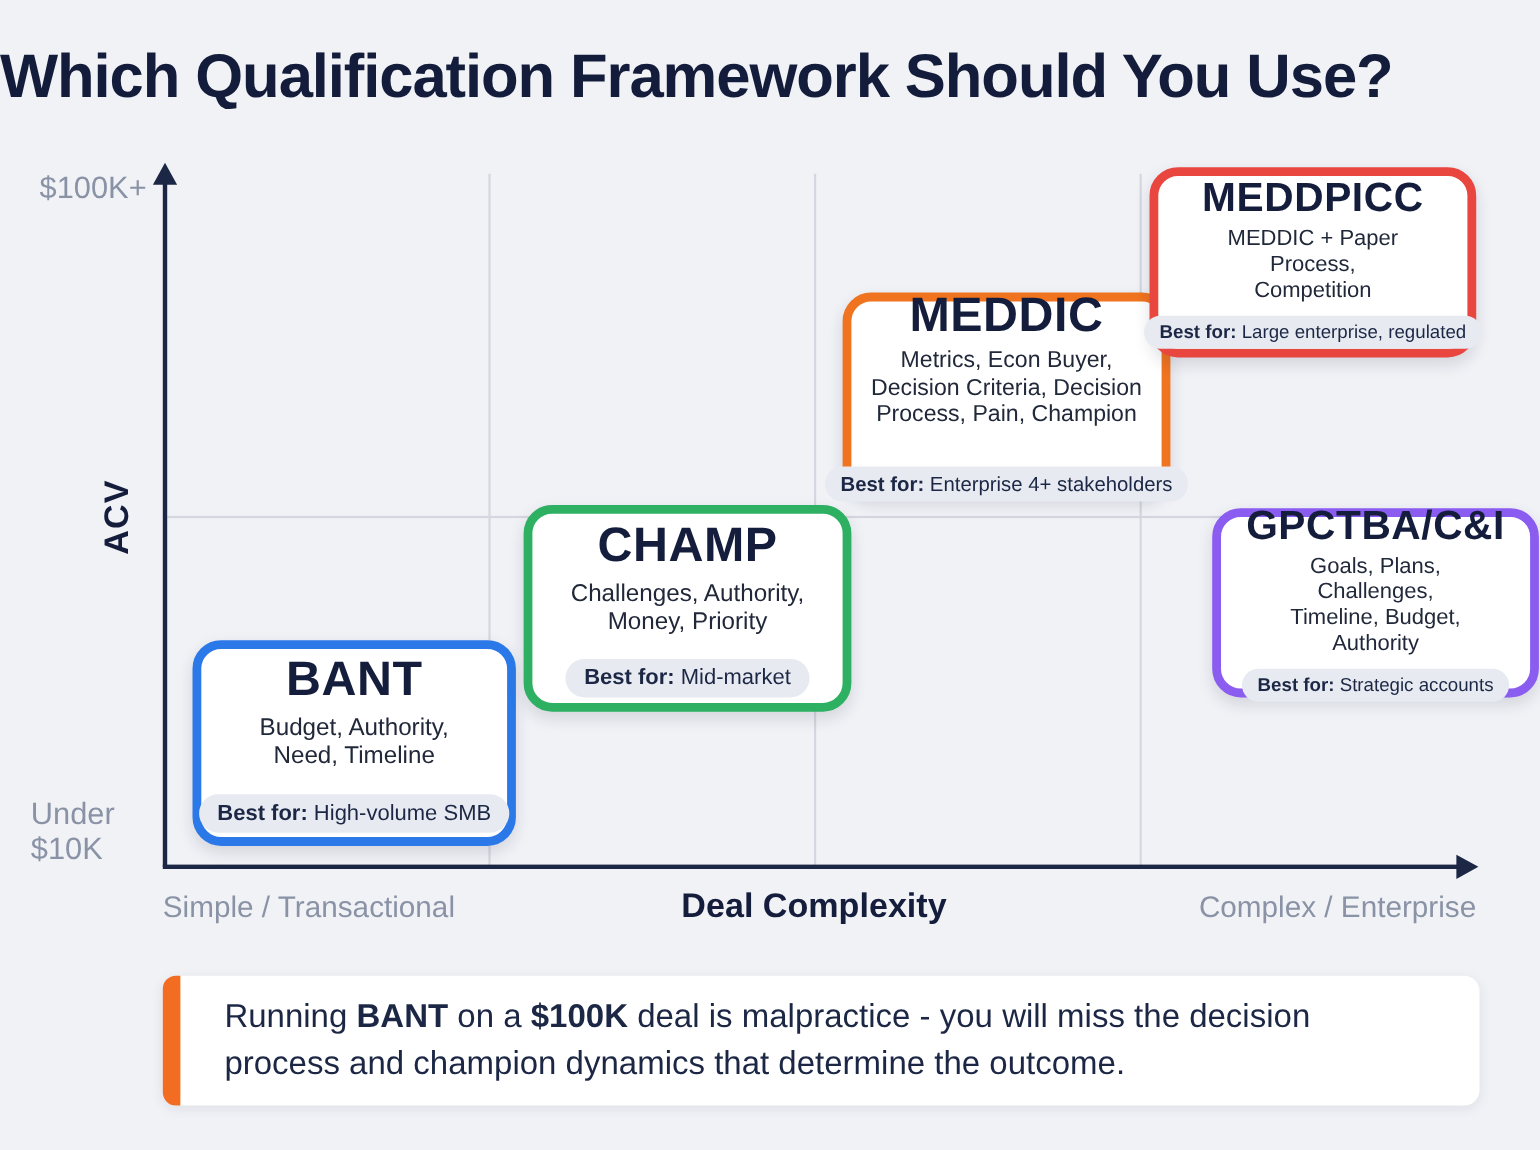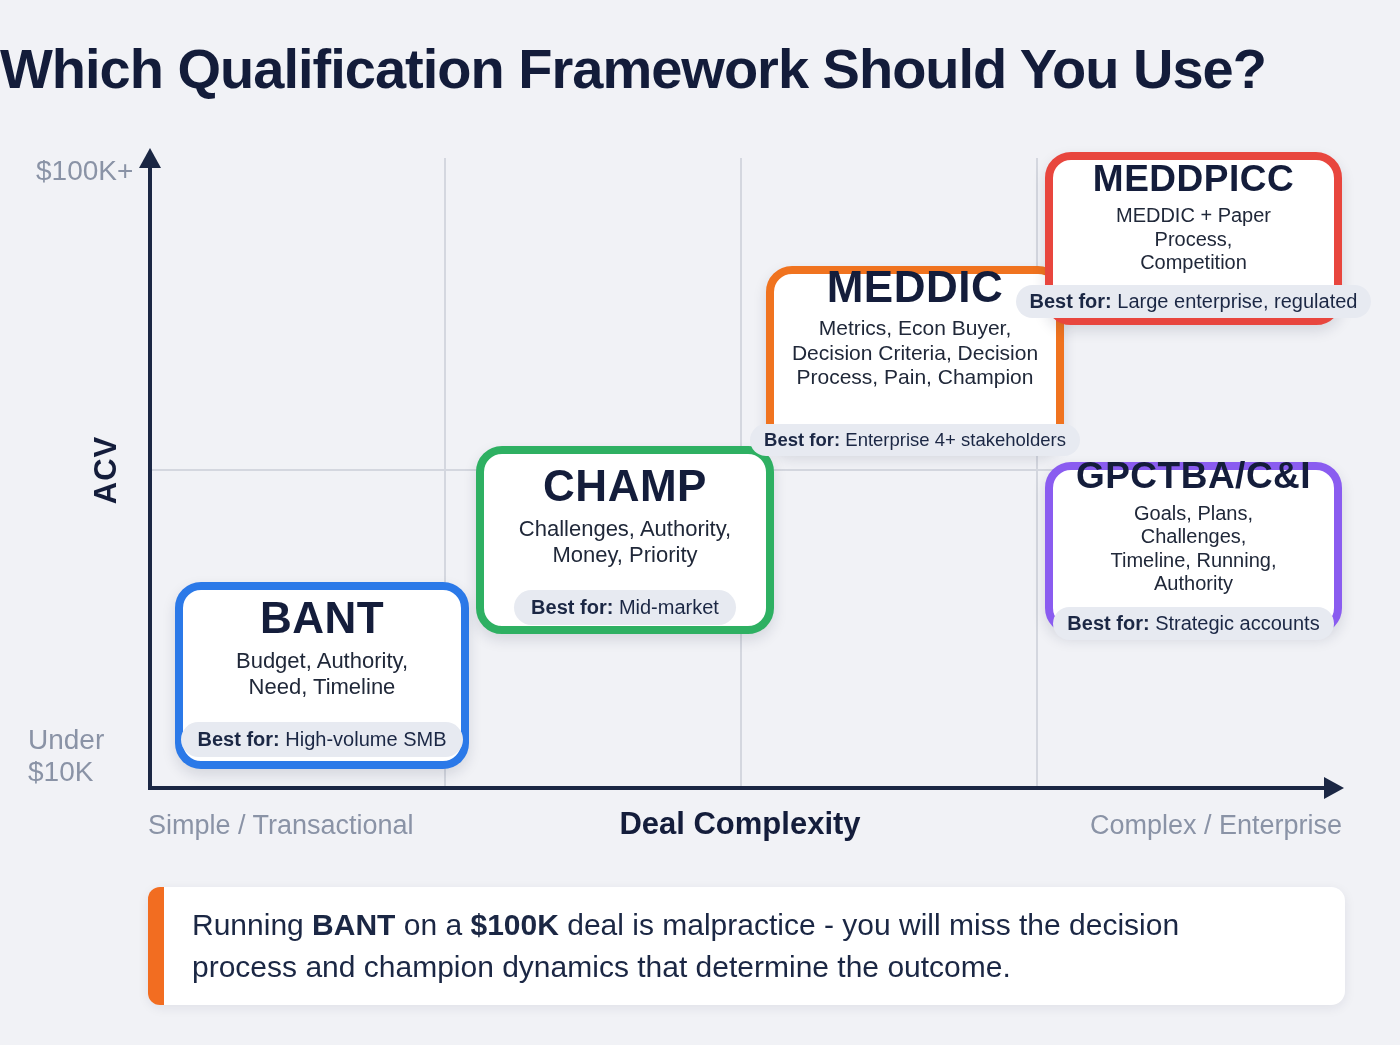--- a/index.html
+++ b/index.html
@@ -58,35 +58,35 @@
   .card .desc { color:#202839; }
   .card .pill {
     background:#e7eaf1; border-radius:999px; color:#1b2744; white-space:nowrap;
   }
   .card .pill b { font-weight:700; }
   .card-lg .name { font-size:44px; letter-spacing:0.5px; }
   .card-lg .desc { font-size:22px; line-height:1.17; margin:6px 0 12px; }
   .card-lg .pill { font-size:20px; padding:6px 17px;margin-top:10px; }
   .card-sm .name { font-size:37px; letter-spacing:0.5px; }
   .card-sm .desc { font-size:20px; line-height:1.17; margin:5px 17px 11px; }
-  .card-sm .pill { font-size:20px; padding:5px 14px; }
+  .card-sm .pill { font-size:17px; padding:5px 14px; }
   .card-bant     { left:175px;  top:582px; width:294px; height:187px; }
-  .card-champ    { left:476px;  top:446px; width:298px; height:188px;justify-content:space-between; }
+  .card-champ    { left:476px;  top:459px; width:298px; height:188px; }
   .card-meddic   { left:766px;  top:266px; width:298px; height:187px; z-index:3; }
   .card-meddpicc { left:1045px; top:152px; width:297px; height:173px; z-index:5; }
-  .card-gpctba   { left:1045px; top:462px; width:297px; height:172px; z-index:4; }
+  .card-gpctba   { left:1102px; top:462px; width:297px; height:172px; z-index:4; }
   .card-meddic .desc { font-size:21px; margin:5px 0 24px; }
   .card-meddic .pill { font-size:18.5px; padding:5px 14px; }
   
   .callout {
     position:absolute; left:148px; top:887px; width:1197px; height:118px;
     background:#ffffff; border-radius:14px; z-index:3;
     box-shadow:0 3px 12px rgba(20,30,60,.08);
     display:flex; flex-direction:column; justify-content:center;
-    padding-left:44px; padding-right:30px;
+    padding-left:56px; padding-right:30px;
   }
   .callout-bar {
     position:absolute; left:0; top:0; width:16px; height:100%;
     background:#f26d21; border-radius:12px 0 0 12px;
   }
   .callout-text { font-size:30px; line-height:1.4; color:#1b2744; }
   .callout-text b { font-weight:700; }
 </style>
 </head>
 <body>
@@ -155,21 +155,21 @@
   </div>
   <div class="pill">
     <b>Best for:</b><span> Large enterprise, regulated</span>
   </div>
 </div>
 
 <div class="card card-sm card-gpctba" style="border-color: rgb(138, 92, 240);">
   <div class="name">GPCTBA/C&amp;I</div>
   <div class="desc">
     <div>Goals, Plans, Challenges,</div>
-    <div>Timeline, Running, Authority</div>
+    <div>Timeline, Budget, Authority</div>
   </div>
   <div class="pill">
     <b>Best for:</b><span> Strategic accounts</span>
   </div>
 </div>
 
 <div class="callout">
   <div class="callout-bar" style="background-color: rgb(242, 109, 33);"></div>
   <div class="callout-text">
     <div><span>Running </span><b>BANT</b><span> on a </span><b>$100K</b><span> deal is malpractice - you will miss the decision</span></div>

